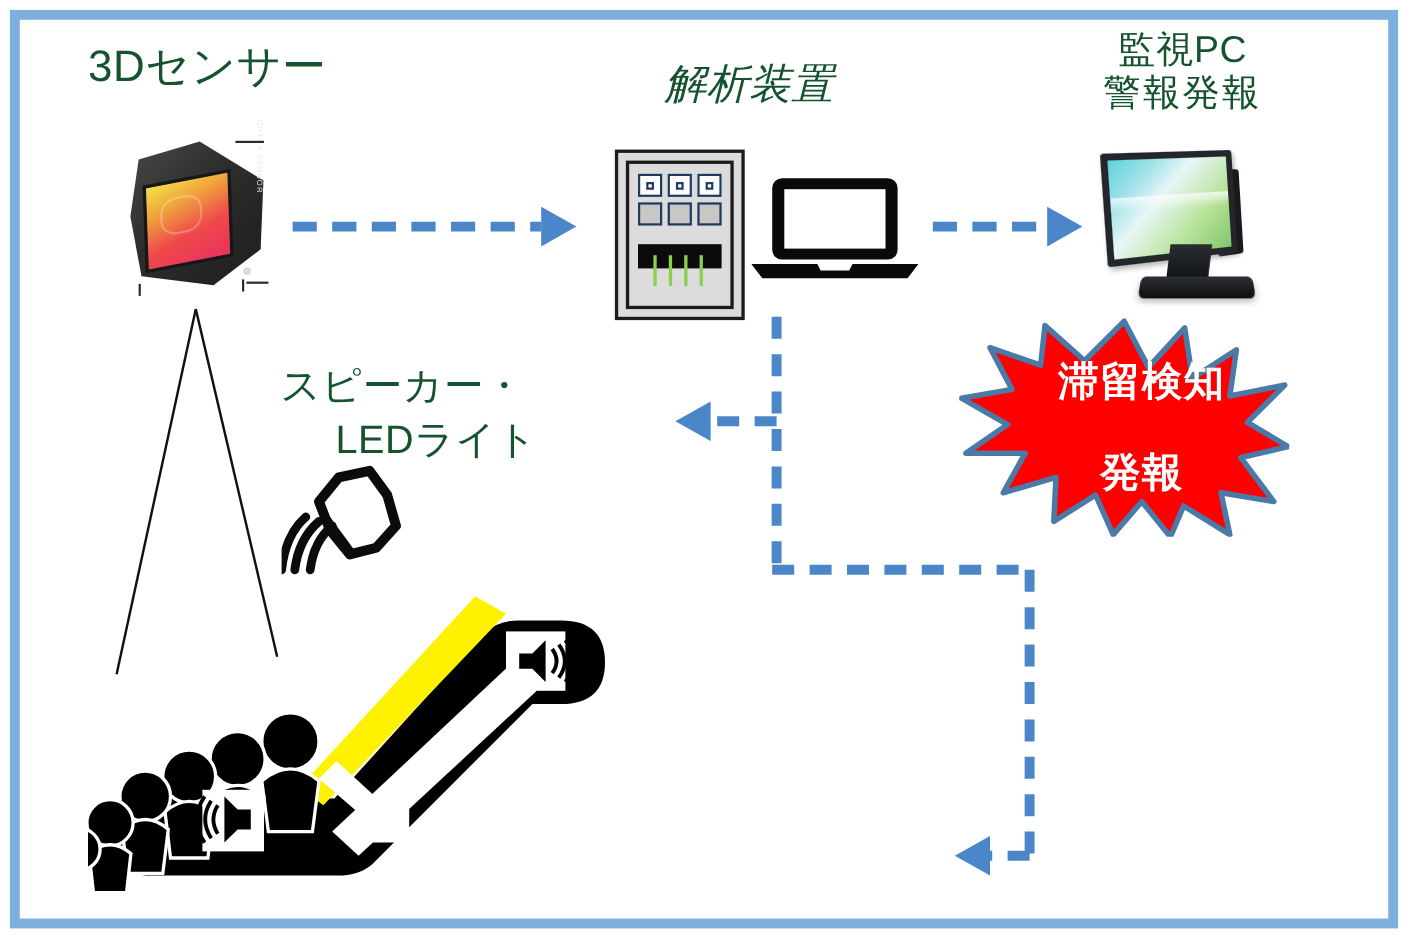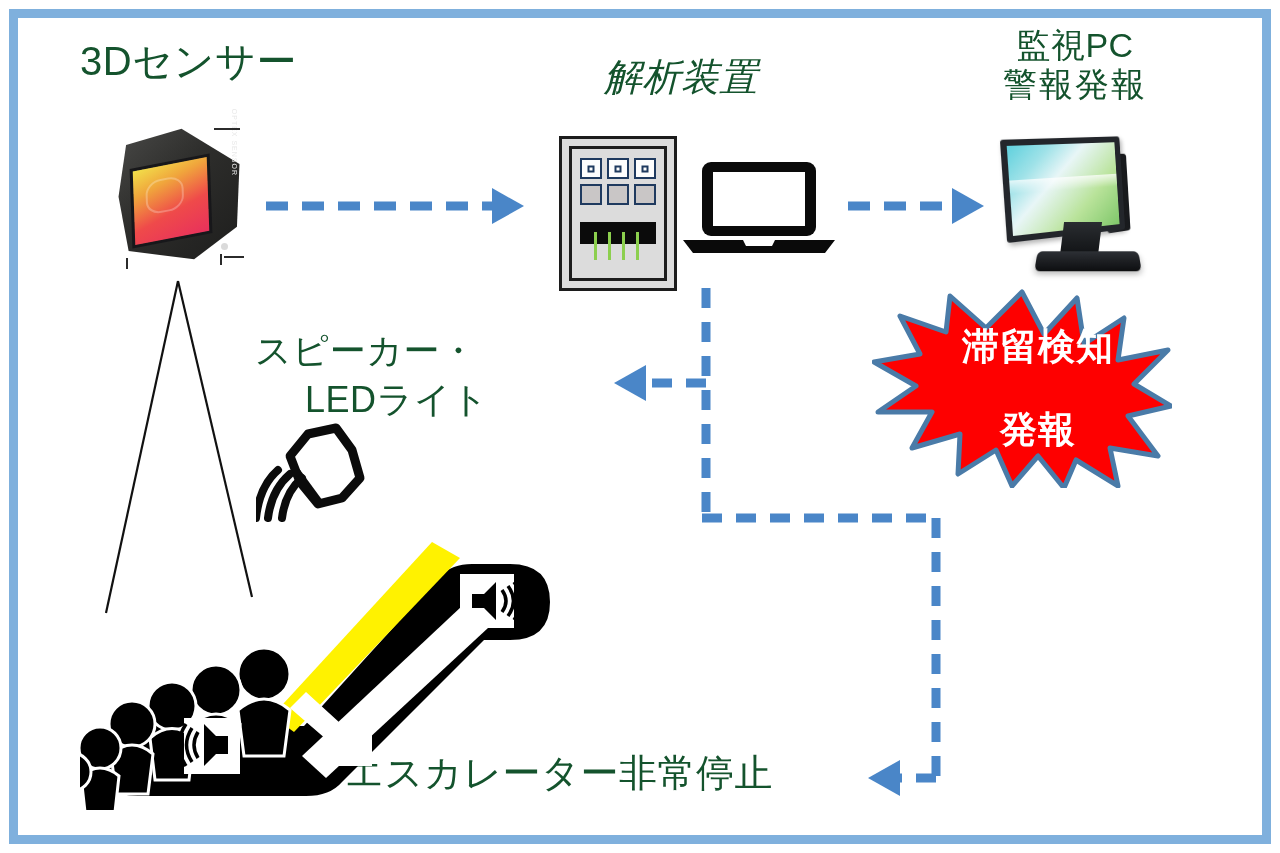--- a/index.html
+++ b/index.html
@@ -160,21 +160,20 @@
   <div class="lbl" id="t-speaker">
     <span class="l1">スピーカー・</span>
     <span class="l2">LEDライト</span>
   </div>
 
   <div class="lbl" id="t-pc">
     <span class="l1">監視PC</span>
     <span class="l2">警報発報</span>
   </div>
 
-  <div class="lbl" id="t-esc">エスカレーター非常停止</div>
 
   <div class="sensor-photo">
     <div class="sensor-body"></div>
     <div class="sensor-lens"></div>
     <div class="sensor-brand">OPTEX SENSOR</div>
     <div class="sensor-dot"></div>
     <div class="tick h" style="left:102px; top:10px;"></div>
     <div class="tick v" style="left:14px; top:140px;"></div>
     <div class="tick v" style="left:108px; top:136px;"></div>
     <div class="tick h" style="left:112px; top:138px; width:20px;"></div>

